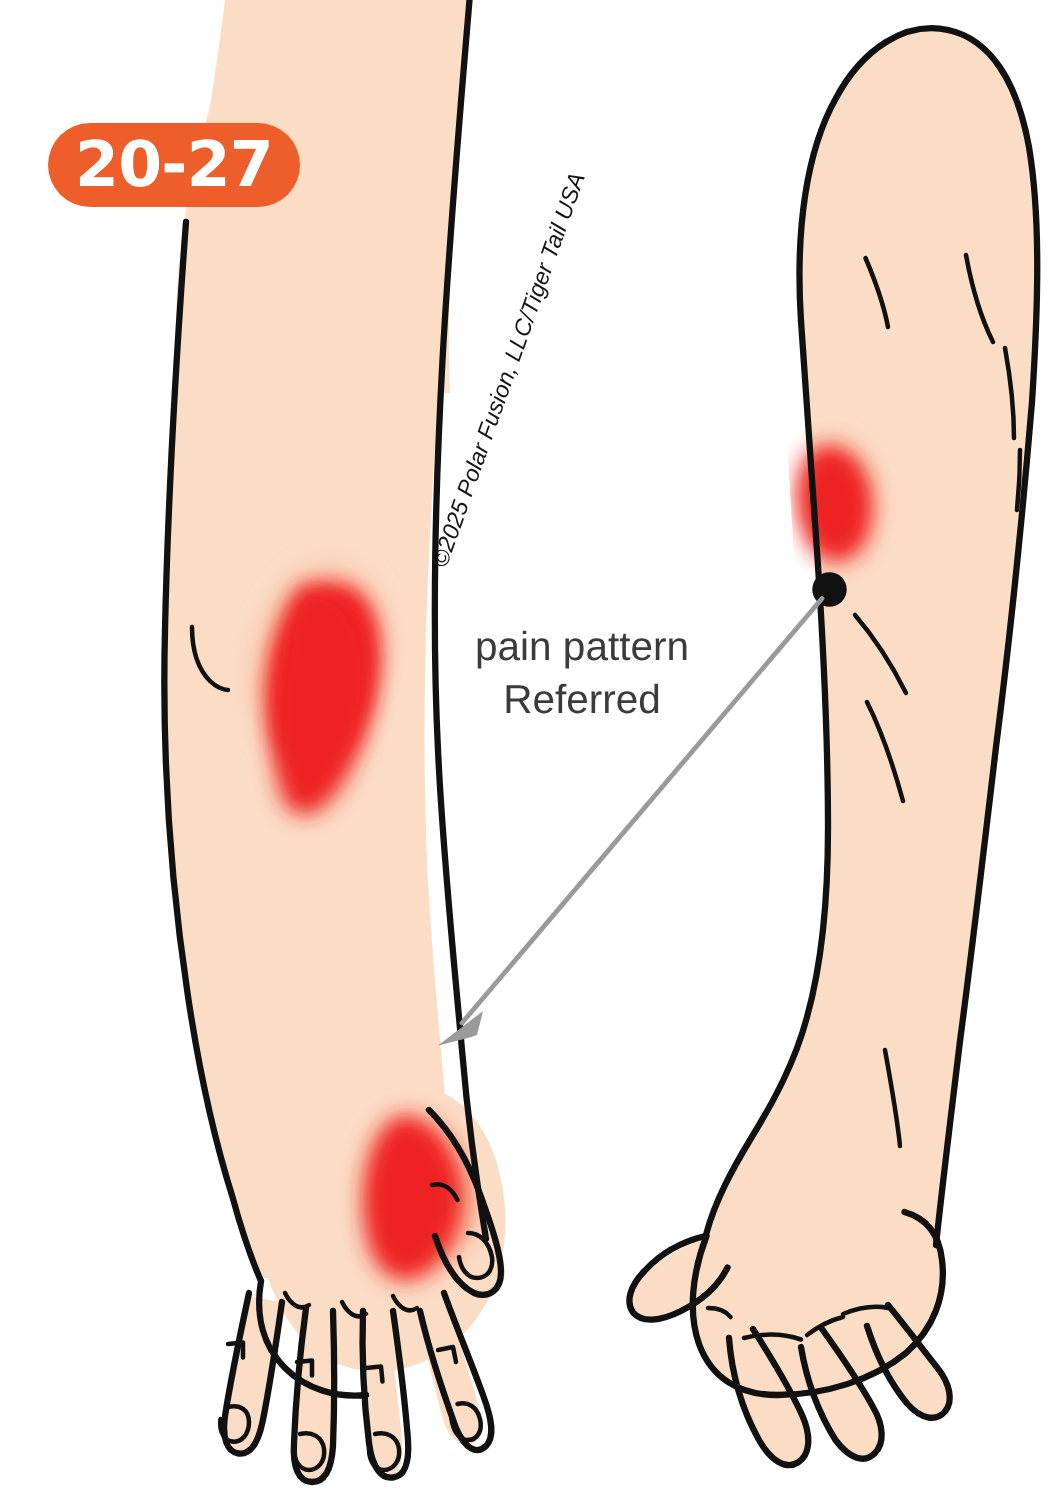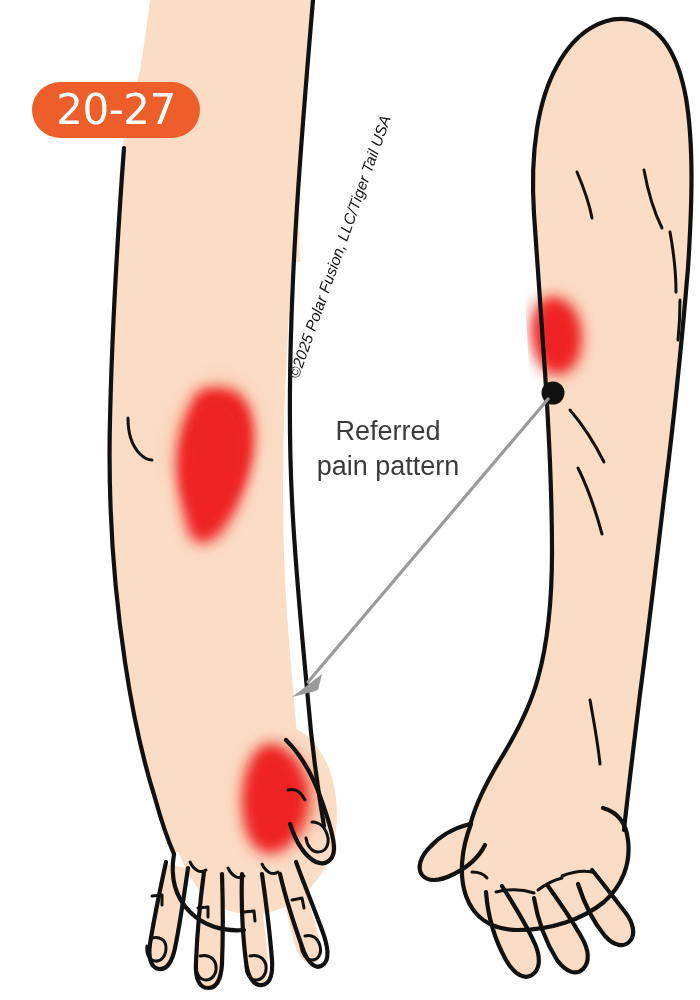--- a/index.html
+++ b/index.html
@@ -39,21 +39,21 @@
     align-items: center;
     justify-content: center;
     box-sizing: border-box;
     padding: 0 18px;
     z-index: 40;
   }
   #panel-badge-label {
     color: #ffffff;
     font-family: "DejaVu Sans", sans-serif;
     font-size: 42px;
-    font-weight: normal;
+    font-weight: bold;
     letter-spacing: -0.5px;
     line-height: 1;
     white-space: nowrap;
   }
   
   #copyright {
     position: absolute;
     left: 195px;
     top: 238px;
     width: 290px;
@@ -457,17 +457,17 @@
     </g>
   </svg>
 
   <div id="panel-badge">
     <span id="panel-badge-label">20-27</span>
   </div>
 
   <div id="copyright">©2025 Polar Fusion, LLC/Tiger Tail USA</div>
 
   <div id="annotation-label">
+    <span class="ann-line">pain pattern</span>
     <span class="ann-line">Referred</span>
-    <span class="ann-line">pain pattern</span>
   </div>
 
 </div>
 
 </body></html>

